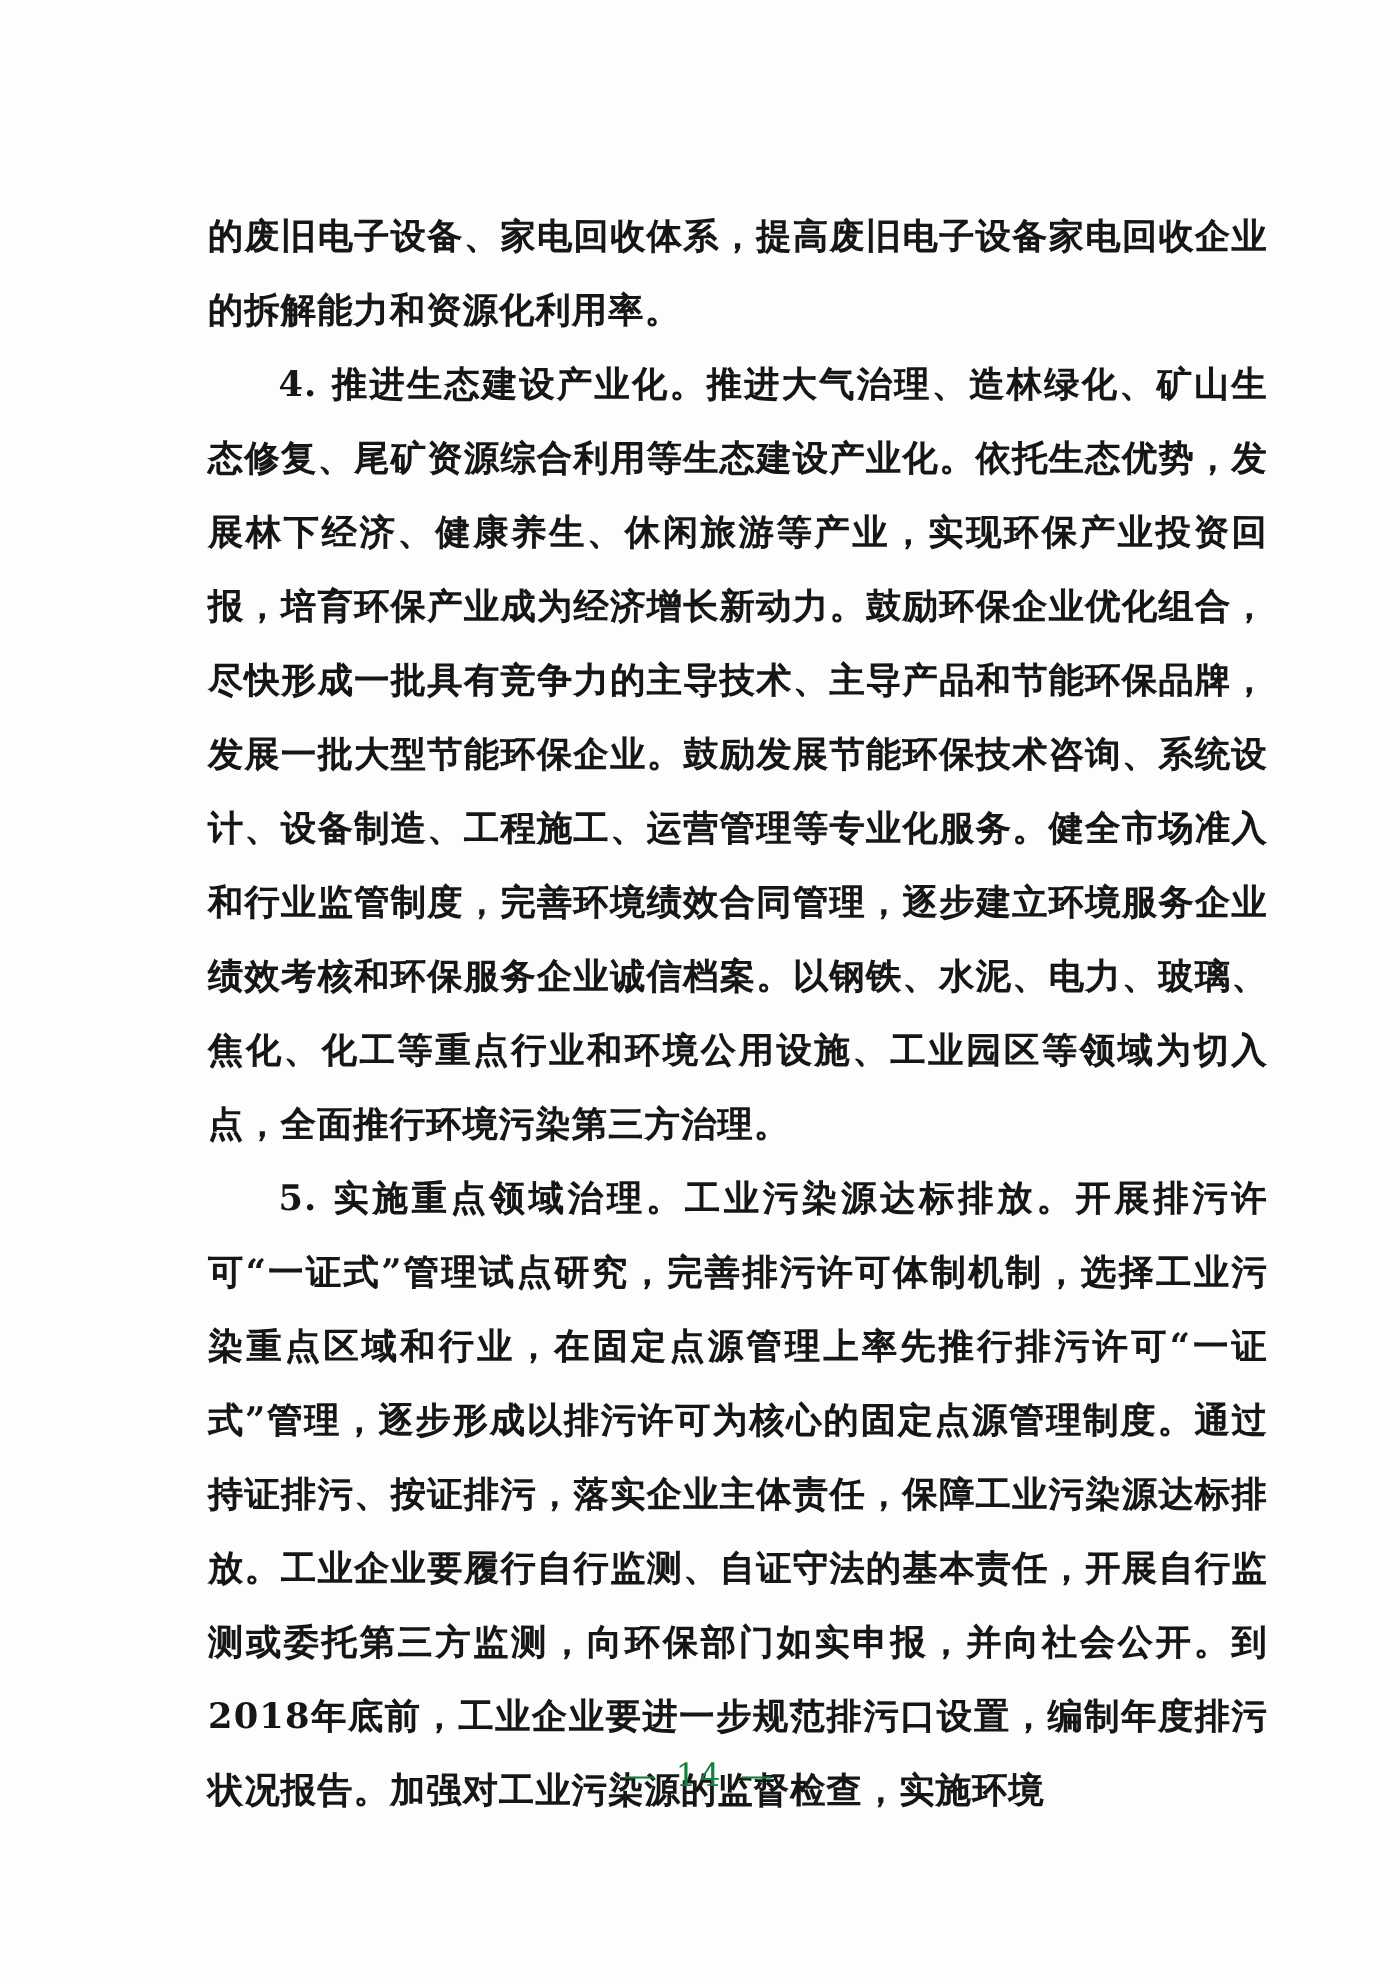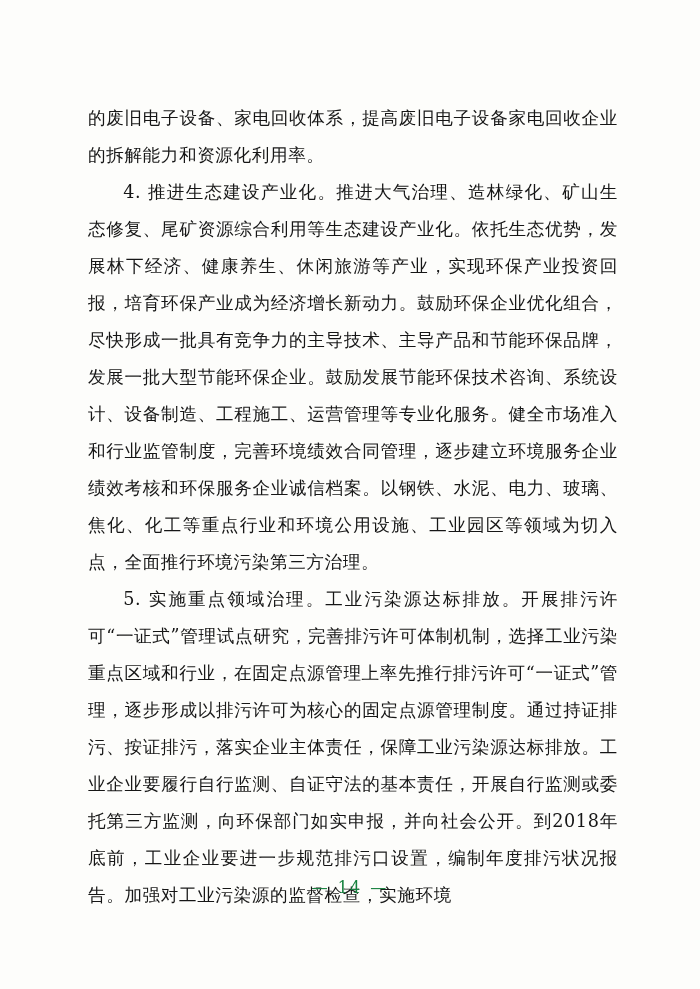--- a/index.html
+++ b/index.html
@@ -15,23 +15,24 @@
     overflow: hidden;
   }
   .page {
     position: relative;
     width: 700px;
     height: 989px;
     background: #fdfdfb;
   }
   .page-inner {
     position: absolute;
-    left: 88px;
+    left: 104px;
     top: 100px;
     width: 530px;
+    font-weight: bold;
   }
   .para {
     font-size: 17.6px;
     line-height: 37px;
     text-align: justify;
     text-justify: inter-ideograph;
     letter-spacing: 0.6px;
     margin: 0;
     color: #161616;
     text-indent: 0;

